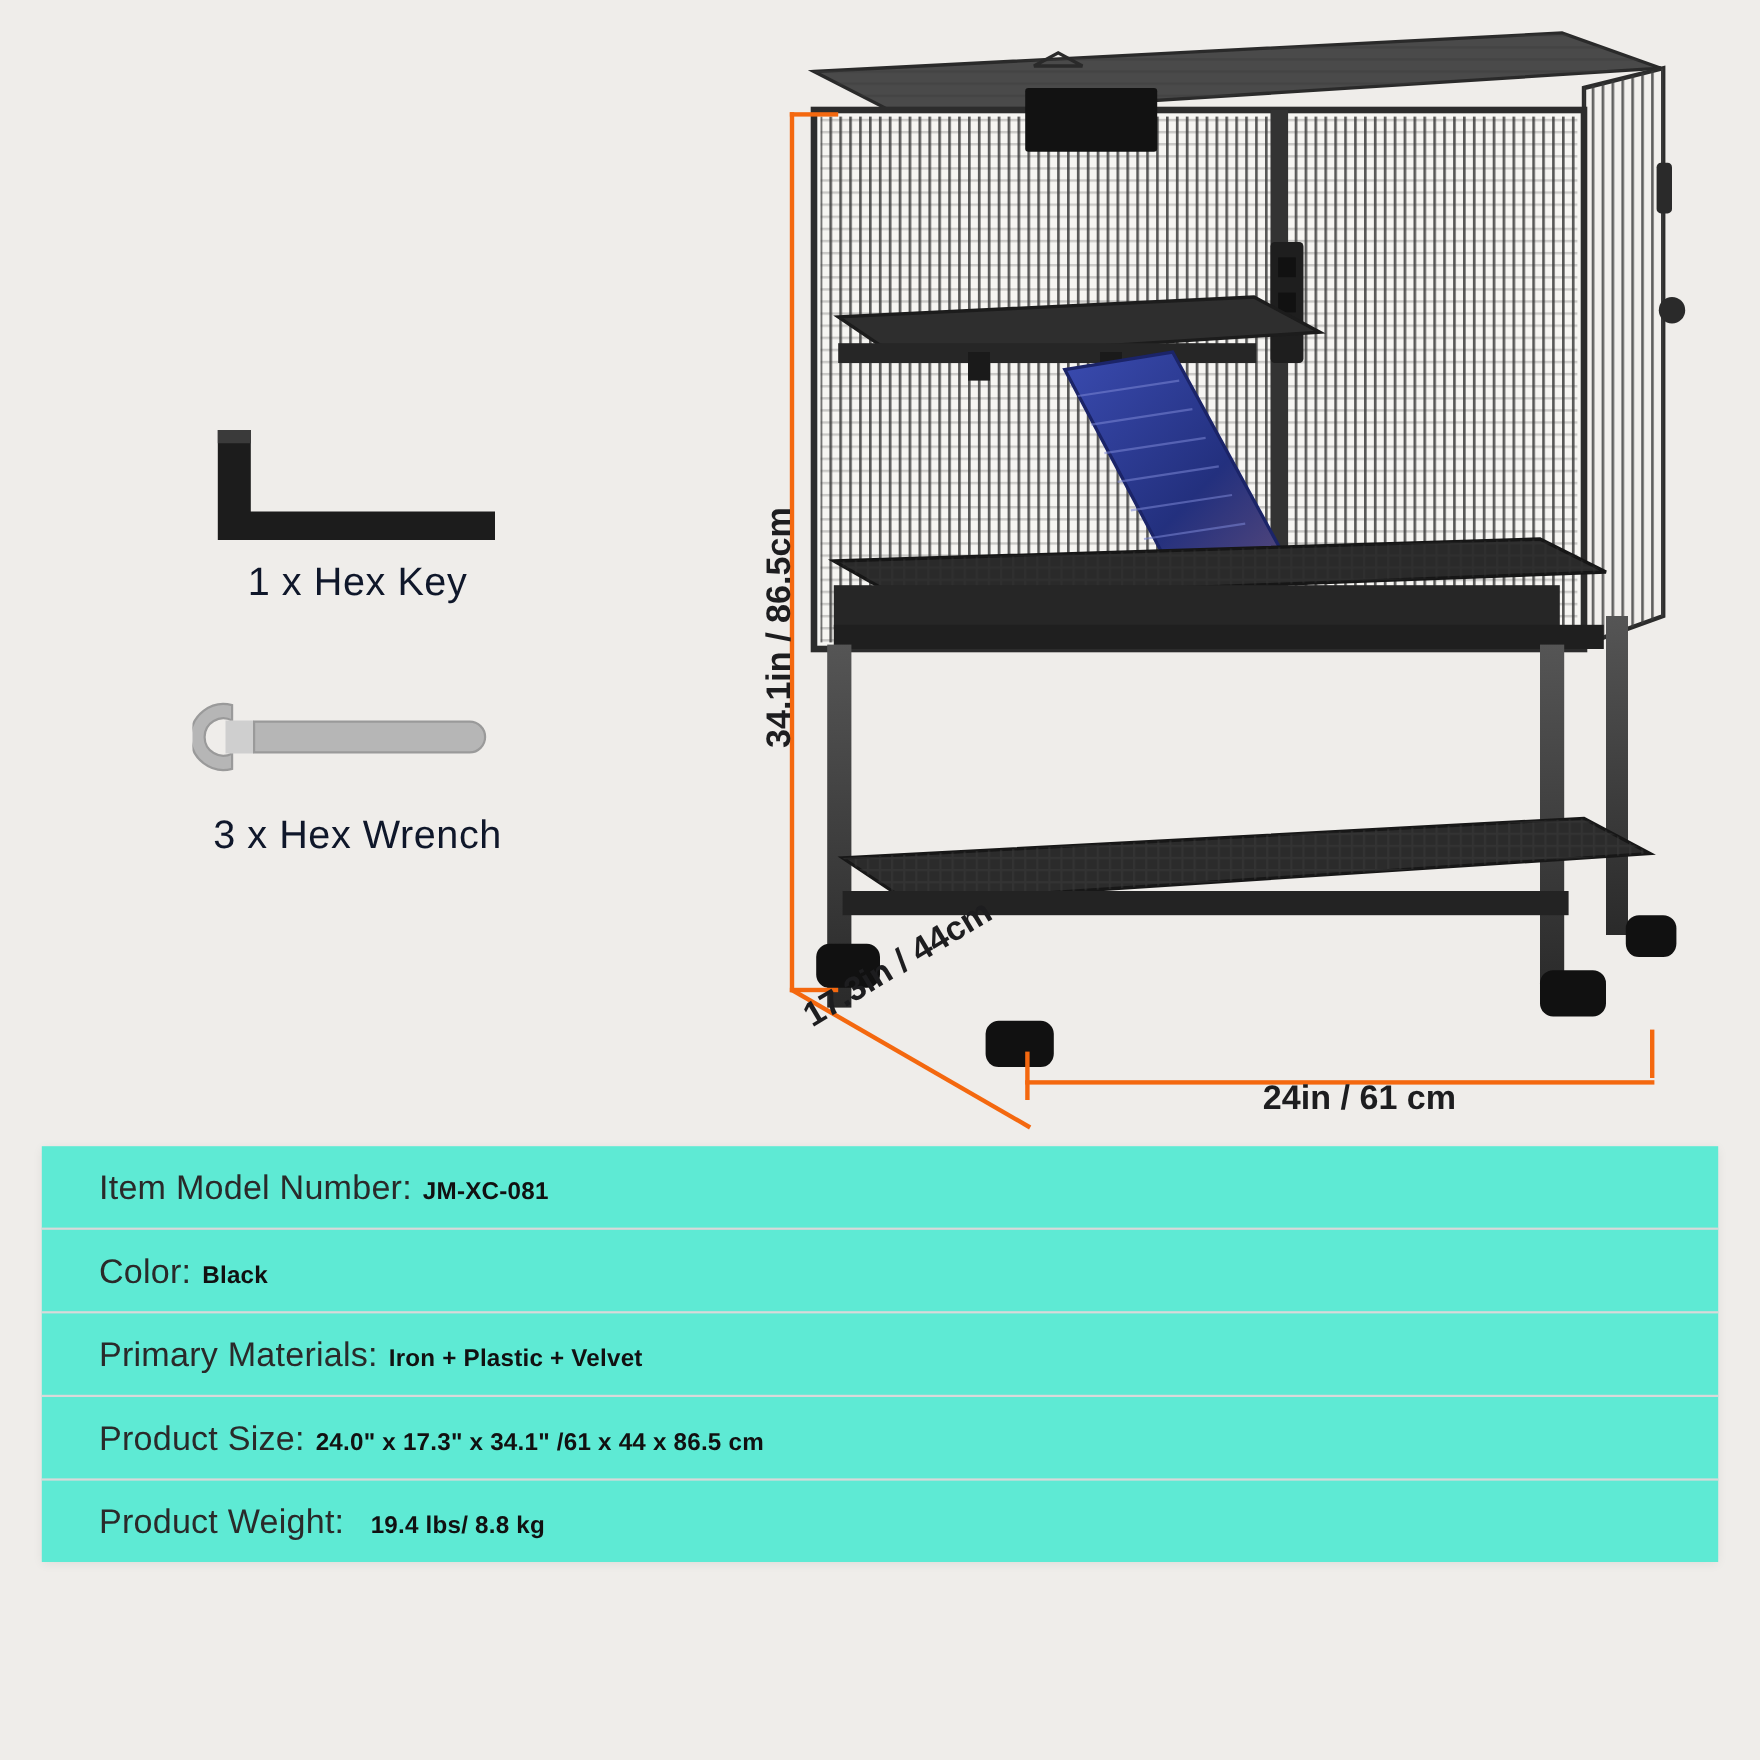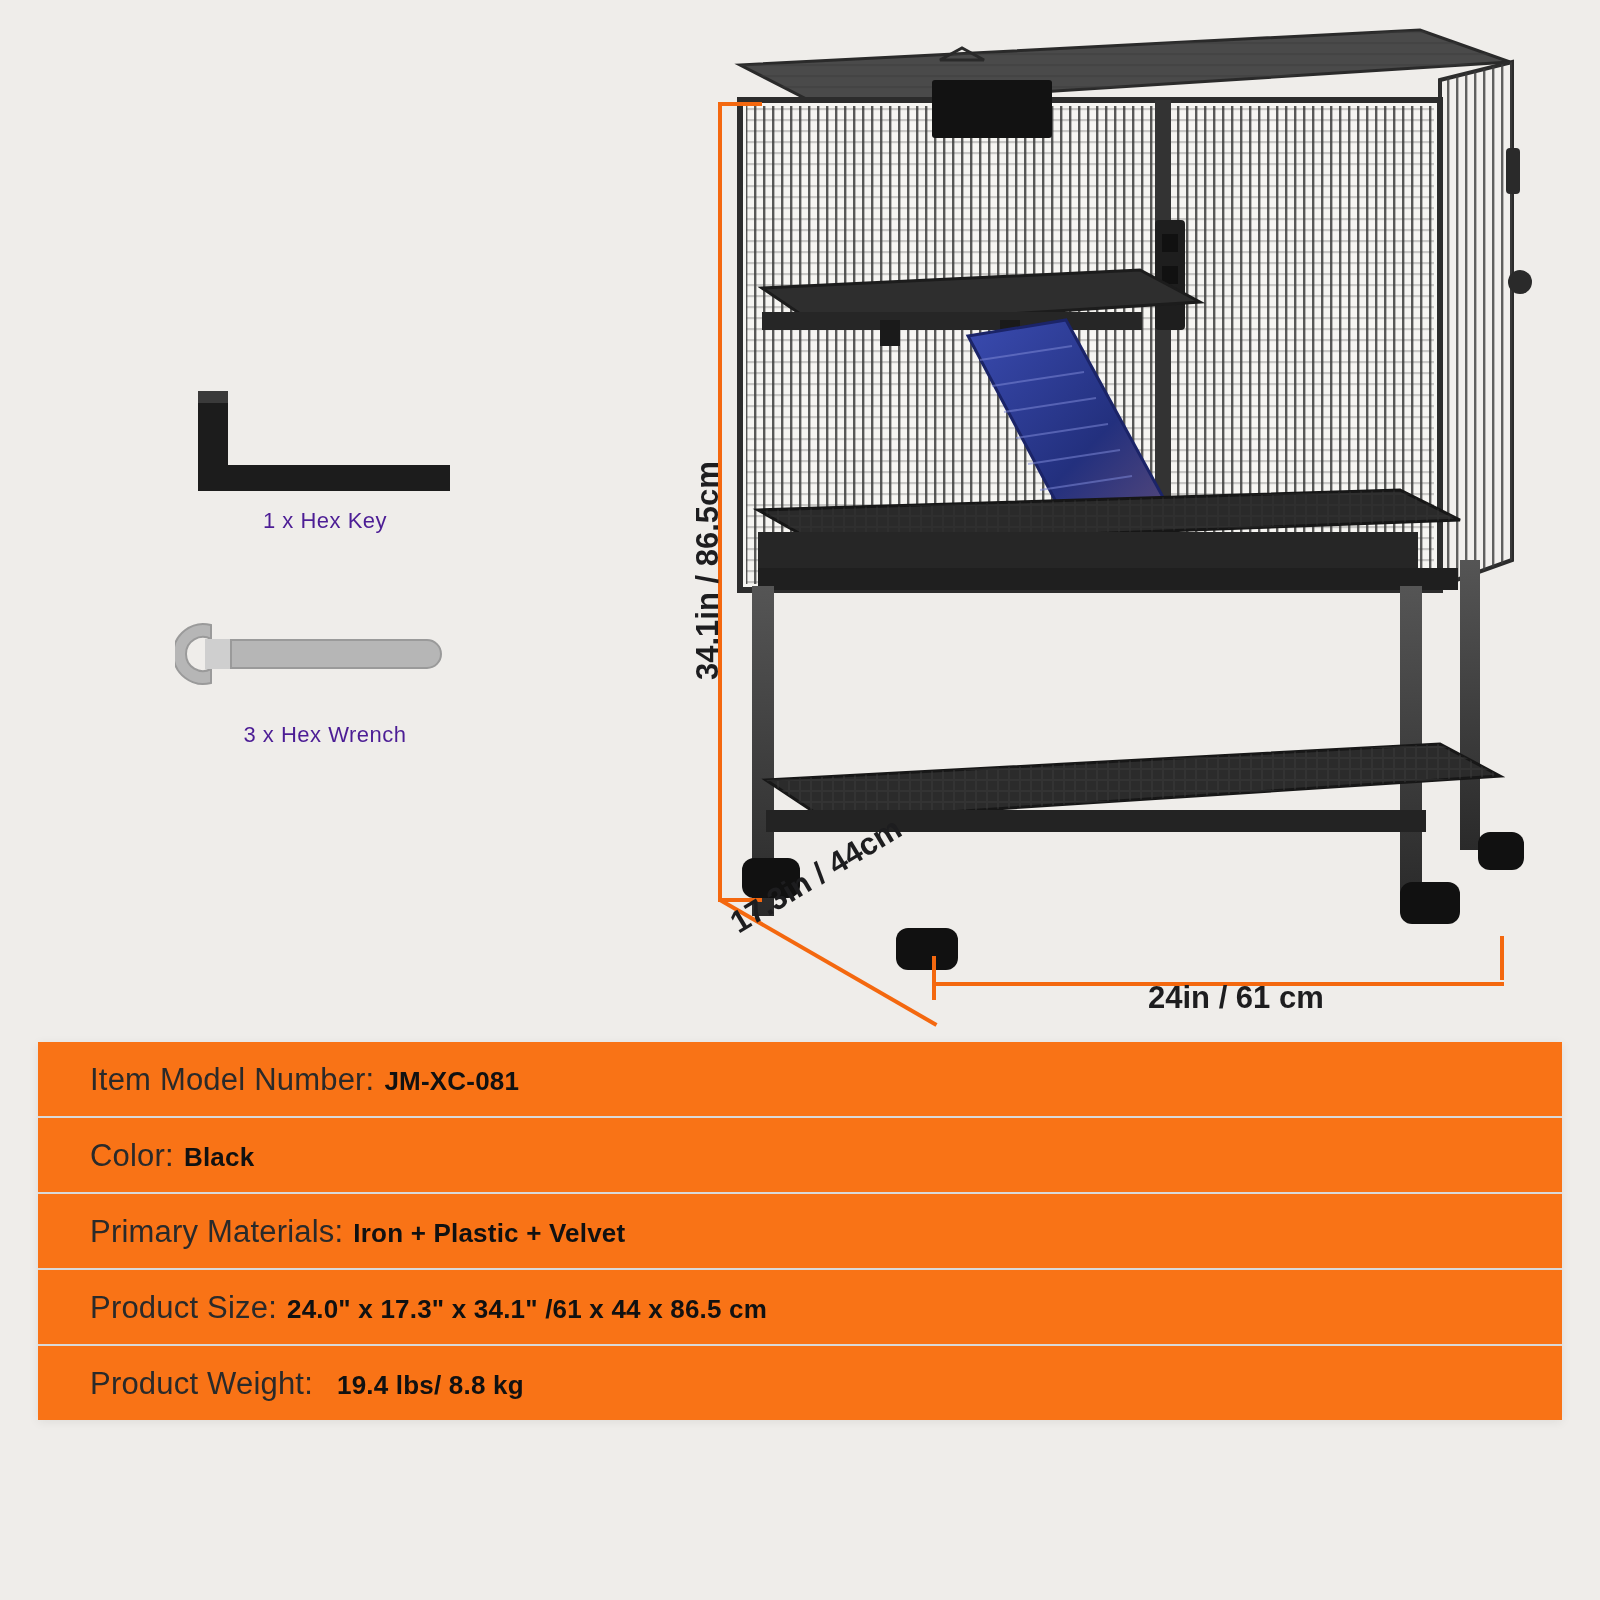--- a/index.html
+++ b/index.html
@@ -30,22 +30,22 @@
     margin-bottom: 60px;
     text-align: center;
   }
   .acc-art {
     height: 120px;
     display: flex;
     align-items: center;
     justify-content: center;
   }
   .acc-label {
-    font-size: 22px;
-    color: #4c1d95;
+    font-size: 36px;
+    color: #0f172a;
     letter-spacing: .5px;
     margin-top: 8px;
   }
 
   
   .product-area {
     position: absolute;
     left: 700px;
     top: 20px;
     width: 860px;
@@ -68,42 +68,42 @@
     transform: rotate(-90deg);
     transform-origin: left top;
   }
 
   
   .spec-card {
     position: absolute;
     left: 38px;
     top: 1042px;
     width: 1524px;
-    background: #f97316;
+    background: #5eead4;
     box-shadow: 0 2px 10px rgba(0,0,0,.07);
   }
   .spec-row {
     padding: 20px 52px 18px 52px;
     border-bottom: 2px solid #d9d9d9;
     display: flex;
     align-items: baseline;
     gap: 10px;
   }
   .spec-row:last-child {
     border-bottom: none;
     gap: 24px;
   }
   .spec-key {
     font-size: 31px;
     color: #2a2a2a;
     font-weight: 400;
     letter-spacing: .2px;
   }
   .spec-val {
-    font-size: 26px;
+    font-size: 22px;
     color: #111;
     font-weight: 700;
     letter-spacing: .2px;
   }
 
   
   .cage svg { display: block; }
 </style>
 </head>
 <body>

